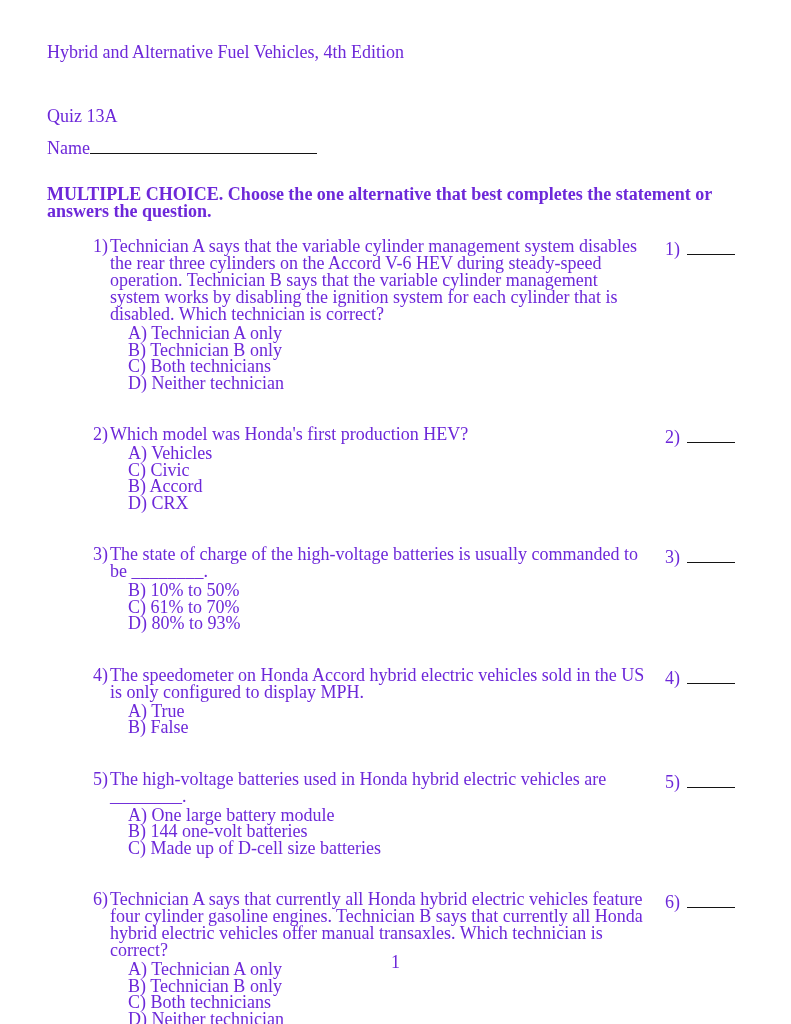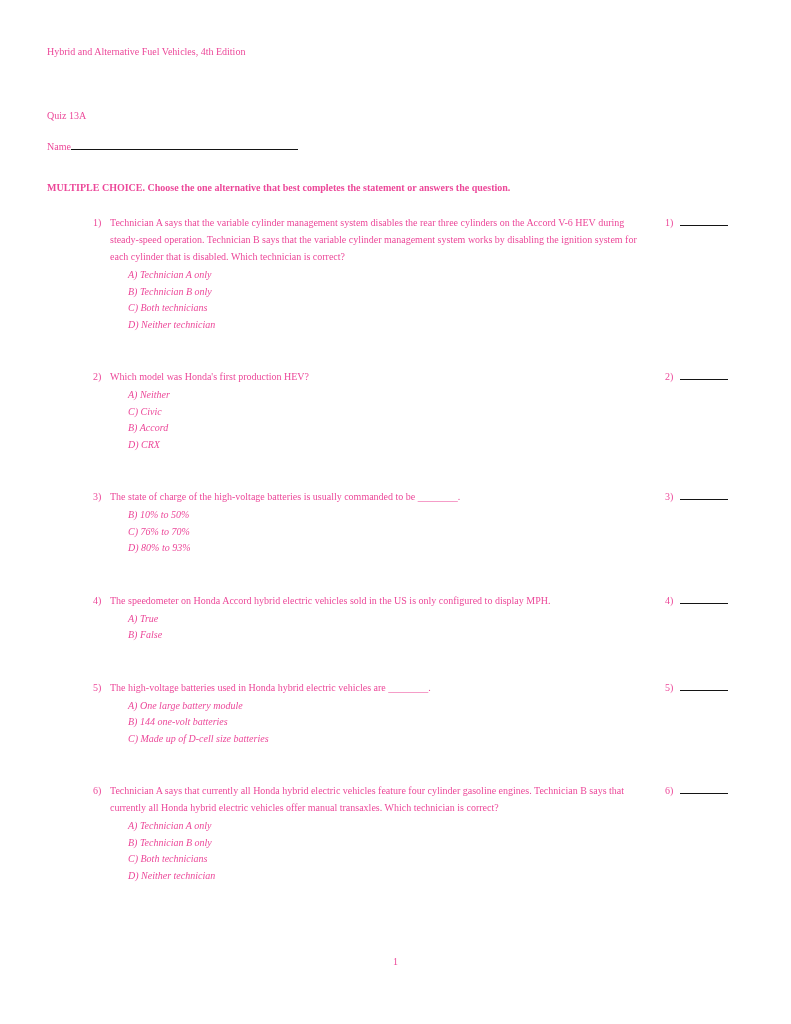--- a/index.html
+++ b/index.html
@@ -3,22 +3,22 @@
 <meta charset="utf-8">
 <style>
   * { margin: 0; padding: 0; box-sizing: border-box; }
   html, body { background: #ffffff; }
   .page {
     width: 791px;
     height: 1024px;
     background: #ffffff;
     position: relative;
     font-family: "Liberation Serif", serif;
-    font-size: 10px;
-    color: #ec4899;
+    font-size: 18px;
+    color: #6d28d9;
     padding: 44px 46px 0 47px;
     overflow: hidden;
   }
   .doc-title { line-height: 16px; }
   .doc-subtitle { line-height: 16px; margin-top: 48px; }
   .name-row { margin-top: 14px; white-space: nowrap; }
   .name-label { display: inline-block; text-align: right; }
   .name-line {
     display: inline-block;
     width: 227px;
@@ -35,21 +35,21 @@
   .question {
     margin-left: 46px;
     display: flex;
     align-items: flex-start;
     margin-bottom: 35px;
   }
   .q-body { flex: 1 1 auto; display: flex; min-width: 0; }
   .q-num { flex: 0 0 auto; width: 17px; line-height: 17px; }
   .q-content { flex: 1 1 auto; padding-right: 16px; min-width: 0; }
   .q-text { line-height: 17px; }
-  .choices { padding-left: 18px; margin-top: 2px; font-style: italic; }
+  .choices { padding-left: 18px; margin-top: 2px; }
   .choice { line-height: 16.5px; }
   .q-answer {
     flex: 0 0 auto;
     width: 80px;
     padding-top: 1px;
     white-space: nowrap;
   }
   .ans-num { display: inline-block; }
   .blank {
     display: inline-block;
@@ -100,40 +100,40 @@
       <span class="ans-num">1)</span><span class="blank"></span>
     </div>
   </div>
 
   <div class="question">
     <div class="q-body">
       <div class="q-num">2)</div>
       <div class="q-content">
         <div class="q-text">Which model was Honda's first production HEV?</div>
         <div class="choices">
-              <div class="choice">A) Neither</div>
+              <div class="choice">A) Vehicles</div>
               <div class="choice">C) Civic</div>
               <div class="choice">B) Accord</div>
               <div class="choice">D) CRX</div>
             </div>
       </div>
     </div>
     <div class="q-answer">
       <span class="ans-num">2)</span><span class="blank"></span>
     </div>
   </div>
 
   <div class="question">
     <div class="q-body">
       <div class="q-num">3)</div>
       <div class="q-content">
         <div class="q-text">The state of charge of the high-voltage batteries is usually commanded to be ________.</div>
         <div class="choices">
               <div class="choice">B) 10% to 50%</div>
-              <div class="choice">C) 76% to 70%</div>
+              <div class="choice">C) 61% to 70%</div>
               <div class="choice">D) 80% to 93%</div>
             </div>
       </div>
     </div>
     <div class="q-answer">
       <span class="ans-num">3)</span><span class="blank"></span>
     </div>
   </div>
 
   <div class="question">

